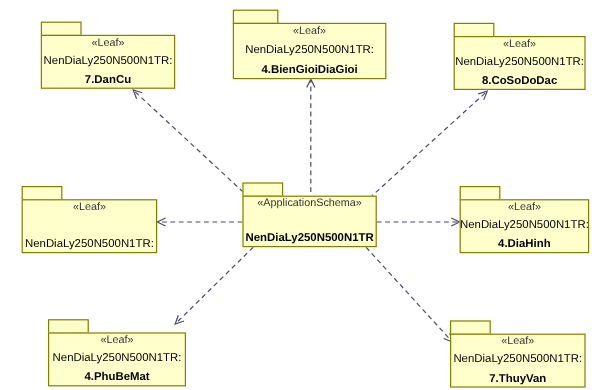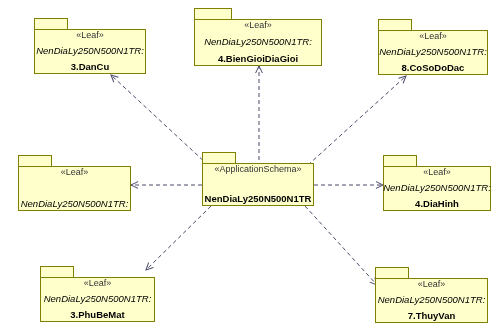--- a/index.html
+++ b/index.html
@@ -54,21 +54,20 @@
     color: #000000;
     line-height: 1.25;
   }
   .stereotype {
     font-size: 9px;
     color: #333333;
   }
   .qualifier {
     font-size: 9.5px;
     color: #000000;
-    font-style: italic;
   }
   .pkgname {
     font-size: 9.5px;
     font-weight: bold;
     color: #000000;
   }
   .center .pkg-body {
     border-color: #808000;
   }
   .center .stereotype {
@@ -101,21 +100,21 @@
     <line x1="211" y1="206" x2="146" y2="270" stroke="#4a4a6a" stroke-width="1" stroke-dasharray="4,3" marker-end="url(#openarrow)"></line>
 
     <line x1="305" y1="206" x2="377" y2="285" stroke="#4a4a6a" stroke-width="1" stroke-dasharray="4,3" marker-end="url(#openarrow)"></line>
   </svg>
 
   <div class="pkg" style="left:34px; top:18px; width:112px; height:56px;">
     <div class="pkg-tab" style="width:34px;"></div>
     <div class="pkg-body" style="width:112px; height:45px;">
       <div class="stereotype">«Leaf»</div>
       <div class="qualifier">NenDiaLy250N500N1TR:</div>
-      <div class="pkgname">3.DanCu</div>
+      <div class="pkgname">7.DanCu</div>
     </div>
   </div>
 
   <div class="pkg" style="left:194px; top:8px; width:128px; height:58px;">
     <div class="pkg-tab" style="width:38px;"></div>
     <div class="pkg-body" style="width:128px; height:47px;">
       <div class="stereotype">«Leaf»</div>
       <div class="qualifier">NenDiaLy250N500N1TR:</div>
       <div class="pkgname">4.BienGioiDiaGioi</div>
     </div>
@@ -153,21 +152,21 @@
       <div class="qualifier">NenDiaLy250N500N1TR:</div>
       <div class="pkgname">4.DiaHinh</div>
     </div>
   </div>
 
   <div class="pkg" style="left:40px; top:266px; width:115px; height:56px;">
     <div class="pkg-tab" style="width:34px;"></div>
     <div class="pkg-body" style="width:115px; height:45px;">
       <div class="stereotype">«Leaf»</div>
       <div class="qualifier">NenDiaLy250N500N1TR:</div>
-      <div class="pkgname">3.PhuBeMat</div>
+      <div class="pkgname">4.PhuBeMat</div>
     </div>
   </div>
 
   <div class="pkg" style="left:375px; top:267px; width:113px; height:56px;">
     <div class="pkg-tab" style="width:34px;"></div>
     <div class="pkg-body" style="width:113px; height:45px;">
       <div class="stereotype">«Leaf»</div>
       <div class="qualifier">NenDiaLy250N500N1TR:</div>
       <div class="pkgname">7.ThuyVan</div>
     </div>

